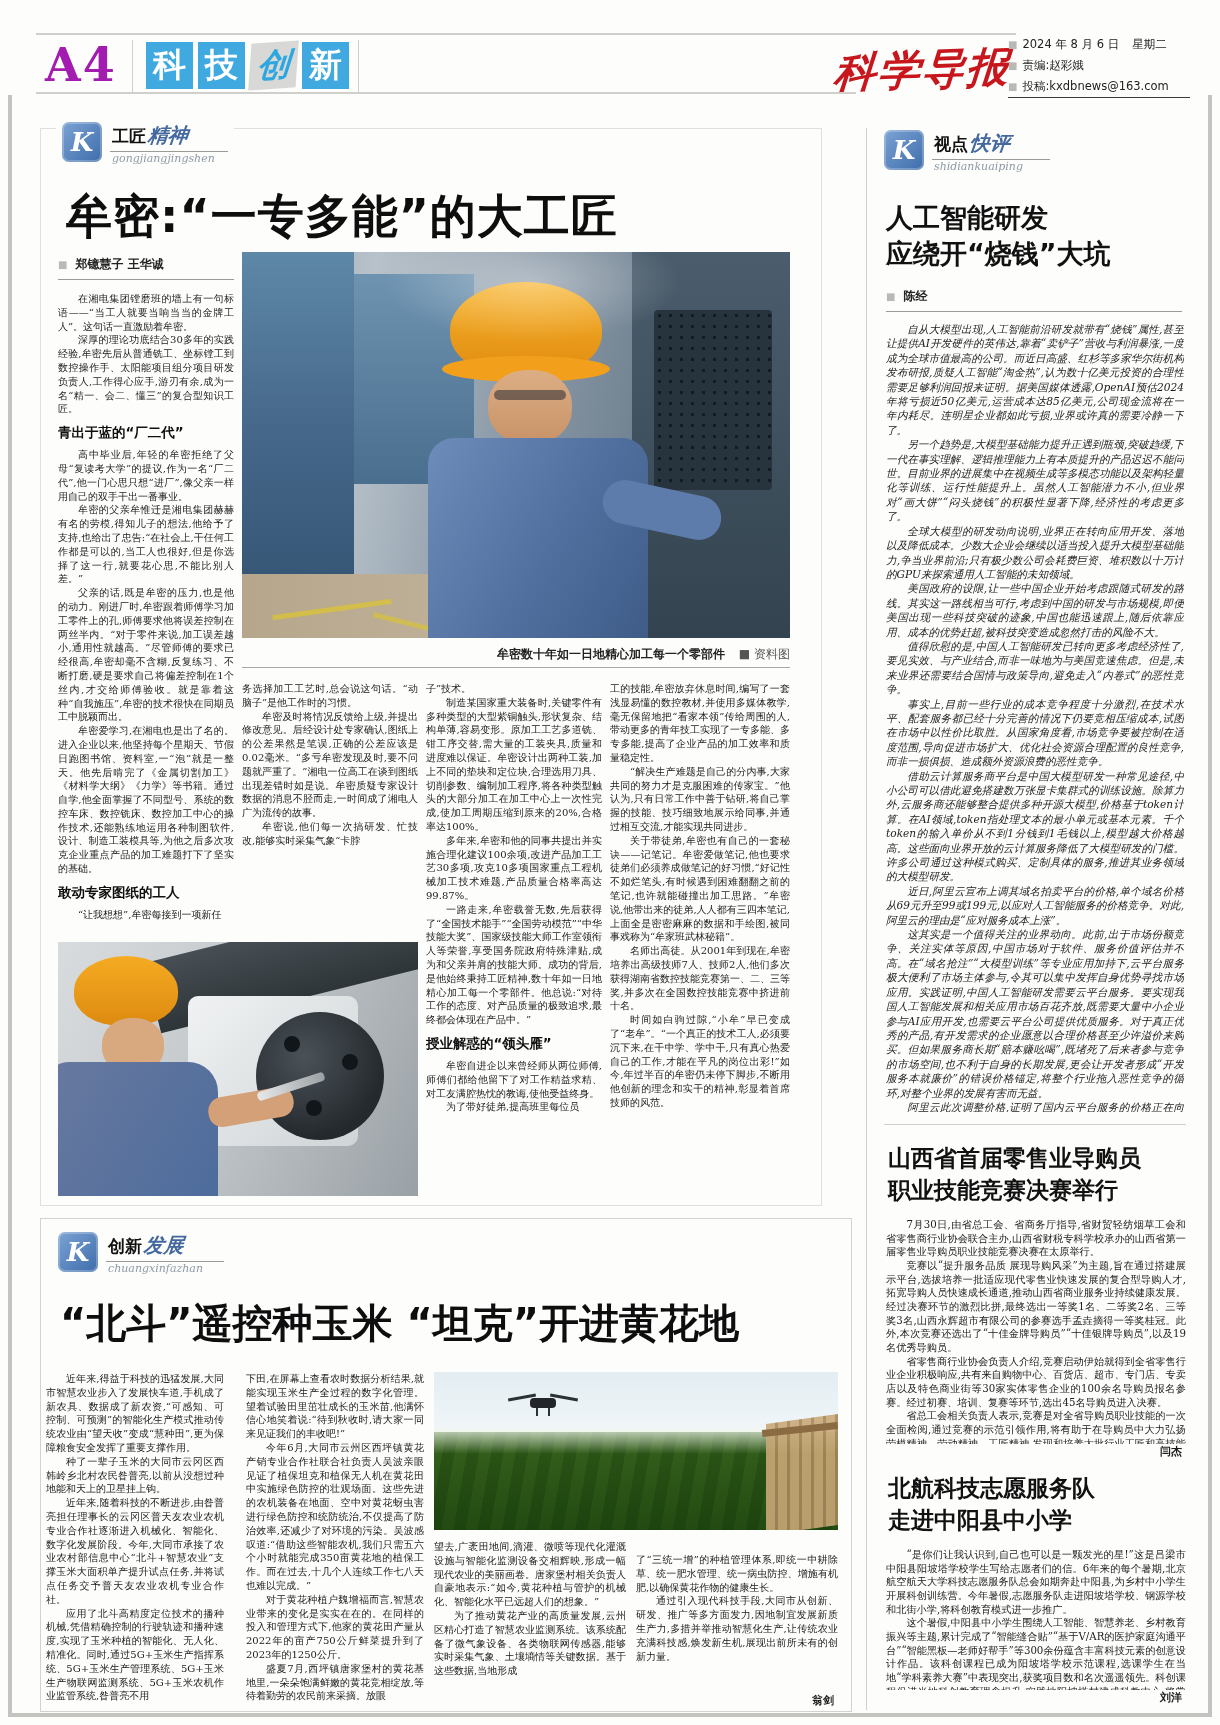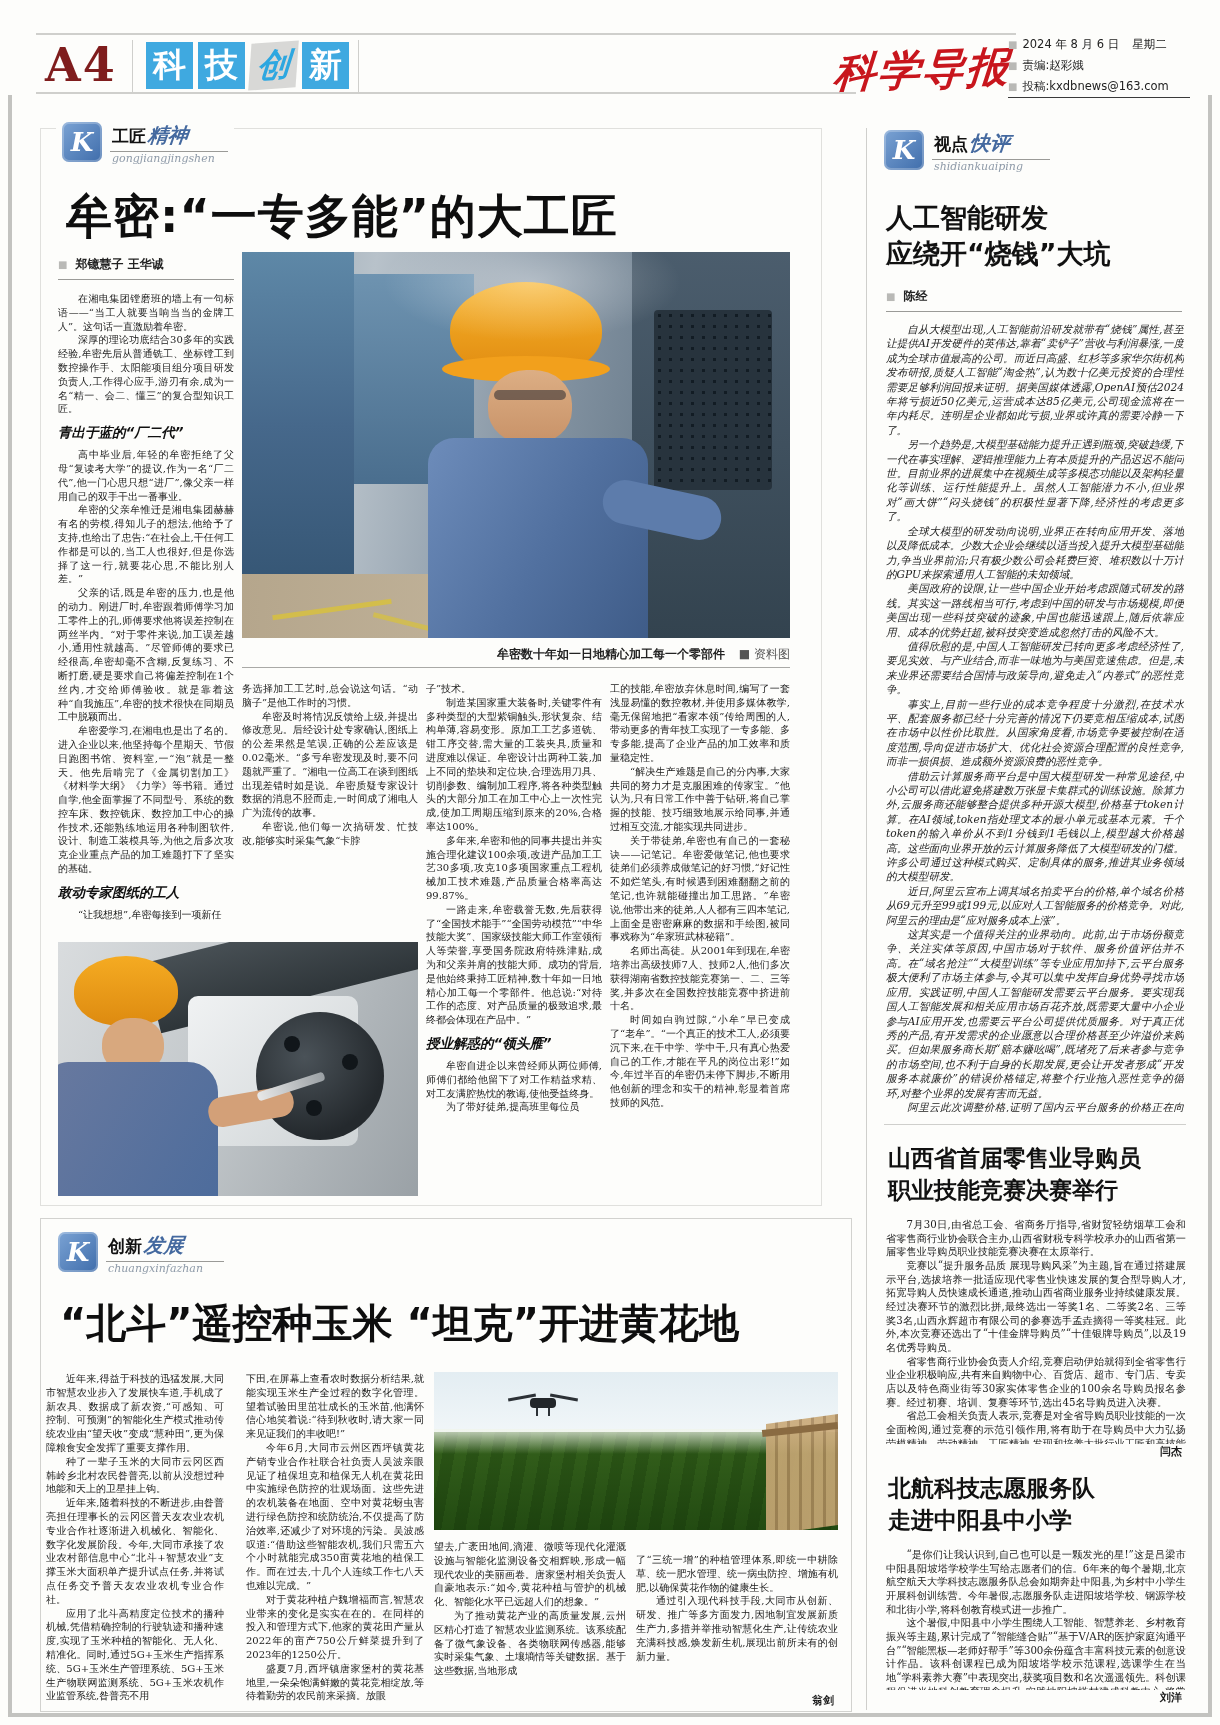--- a/index.html
+++ b/index.html
@@ -7,21 +7,21 @@
   #page {
     position:relative; width:1220px; height:1725px; margin:0 auto;
     background:#fdfdfb; overflow:hidden;
     font-family:"DejaVu Serif", serif; color:#1b1b1b;
   }
   .abs { position:absolute; }
   .rule { background:#c3c3c0; }
   .hairline { background:#cfcfcc; }
 
   
-  .page-label { font-family:"DejaVu Serif",serif; font-weight:bold; font-size:46px; color:#7f1d1d; letter-spacing:2px; }
+  .page-label { font-family:"DejaVu Serif",serif; font-weight:bold; font-size:46px; color:#a21caf; letter-spacing:2px; }
   .banner-box { width:47px; height:47px; display:flex; align-items:center; justify-content:center;
     font-family:"DejaVu Sans",sans-serif; font-weight:900; font-size:33px; color:#fff; }
   .blue-box { background:#3fa9e0; }
   .gray-box { background:#d8d8d6; }
   .script-chuang { color:#2da7e0; font-style:italic; transform:skewX(-8deg) rotate(-4deg); font-family:"DejaVu Serif",serif; }
   .masthead { font-family:"DejaVu Serif",serif; font-style:italic; font-weight:bold; font-size:42px;
     color:#c8161d; transform:skewX(-6deg) rotate(-2deg); letter-spacing:2px; }
   .info-block { width:182px; font-family:"DejaVu Sans",sans-serif; font-size:11.5px; color:#222; }
   .info-row { display:flex; align-items:center; gap:5px; padding:3px 0; }
   .info-row.uline { border-bottom:1px solid #3a3a3a; }
@@ -44,21 +44,21 @@
   .headline-md { font-family:"DejaVu Sans",sans-serif; font-weight:700; font-size:27px; color:#111; line-height:1.35; }
   .headline-sm { font-family:"DejaVu Sans",sans-serif; font-weight:700; font-size:23px; color:#111; line-height:1.4; }
   .byline { font-family:"DejaVu Sans",sans-serif; font-size:12px; font-weight:700; color:#222;
     border-bottom:1px solid #9a9a97; padding-bottom:6px; display:flex; gap:8px; align-items:center; }
 
   
   .coltext { overflow:hidden; text-align:justify; }
   .coltext .para { font-size:10px; line-height:1.38; text-indent:2em; }
   .coltext .para.cont { text-indent:0; }
   .coltext .subhead { font-family:"DejaVu Sans",sans-serif; font-weight:700; font-size:13.5px;
-    text-indent:0; margin:8px 0 6px 0; color:#101010;font-style:italic; }
+    text-indent:0; margin:8px 0 6px 0; color:#101010; }
   .kaiti .para { font-style:italic; font-size:10.6px; line-height:1.36; }
   .smallnews .para { font-size:10.2px; line-height:1.34; }
   .sig { text-align:right; font-family:"DejaVu Sans",sans-serif; font-weight:700; font-size:11px; padding-right:4px; }
 
   .caption { font-family:"DejaVu Sans",sans-serif; font-size:12px; color:#222; text-align:right;
     border-bottom:1px solid #a9a9a6; padding-bottom:4px; }
   .caption b { font-weight:700; }
 
   
   .photo { overflow:hidden; position:absolute; }

